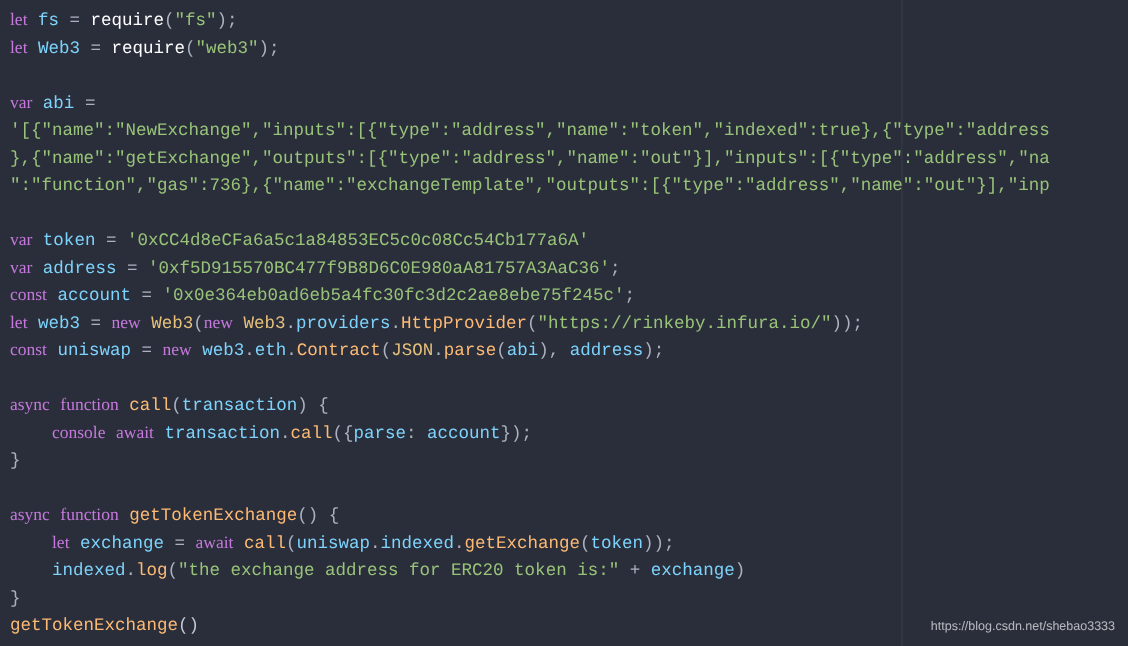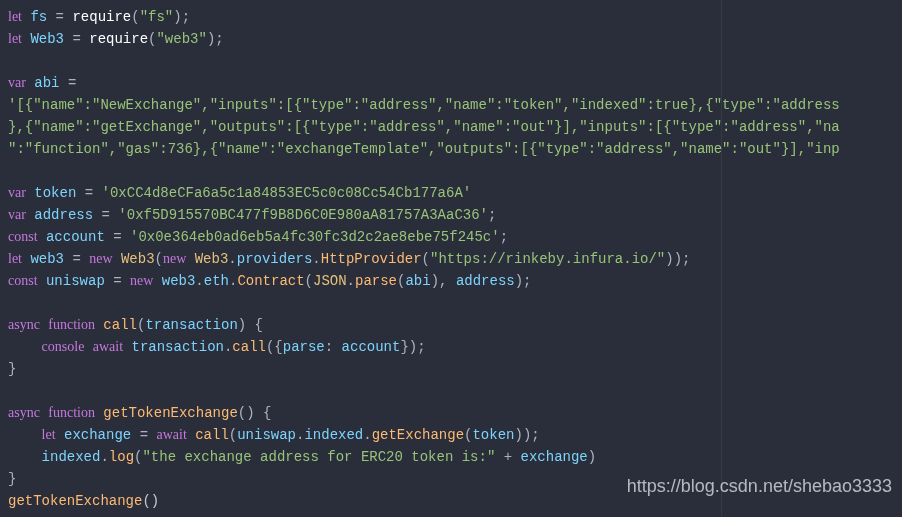--- a/index.html
+++ b/index.html
@@ -32,25 +32,25 @@
   .tok-kw    { color: #c678dd; font-family: Liberation Serif, serif; }
   .tok-var   { color: #7dd3fc; }
   .tok-fn    { color: #fdba74; text-align: center; }
   .tok-fn2   { color: #ffffff; }
   .tok-str   { color: #98c379; }
   .tok-type  { color: #e5c07b; }
   .tok-pun   { color: #abb2bf; }
   .tok-pun2  { color: #c6c9d1; }
   .watermark {
     position: absolute;
-    bottom: 20px;
+    bottom: 4px;
     right: 10px;
     color: rgba(230,230,235,0.75);
     font-family: Arial, sans-serif;
-    font-size: 18px;
+    font-size: 10px;
     pointer-events: none;
   }
 </style>
 </head>
 <body>
 
 <div class="border-right"></div>
 
 <div class="code-area"><span><span class="tok-kw">let</span> <span class="tok-var">fs</span><span> = </span><span class="tok-fn2">require</span><span class="tok-pun">(</span><span class="tok-str">"fs"</span><span class="tok-pun">);</span></span>
 <span><span class="tok-kw">let</span> <span class="tok-var">Web3</span><span> = </span><span class="tok-fn2">require</span><span class="tok-pun">(</span><span class="tok-str">"web3"</span><span class="tok-pun">);</span></span>

